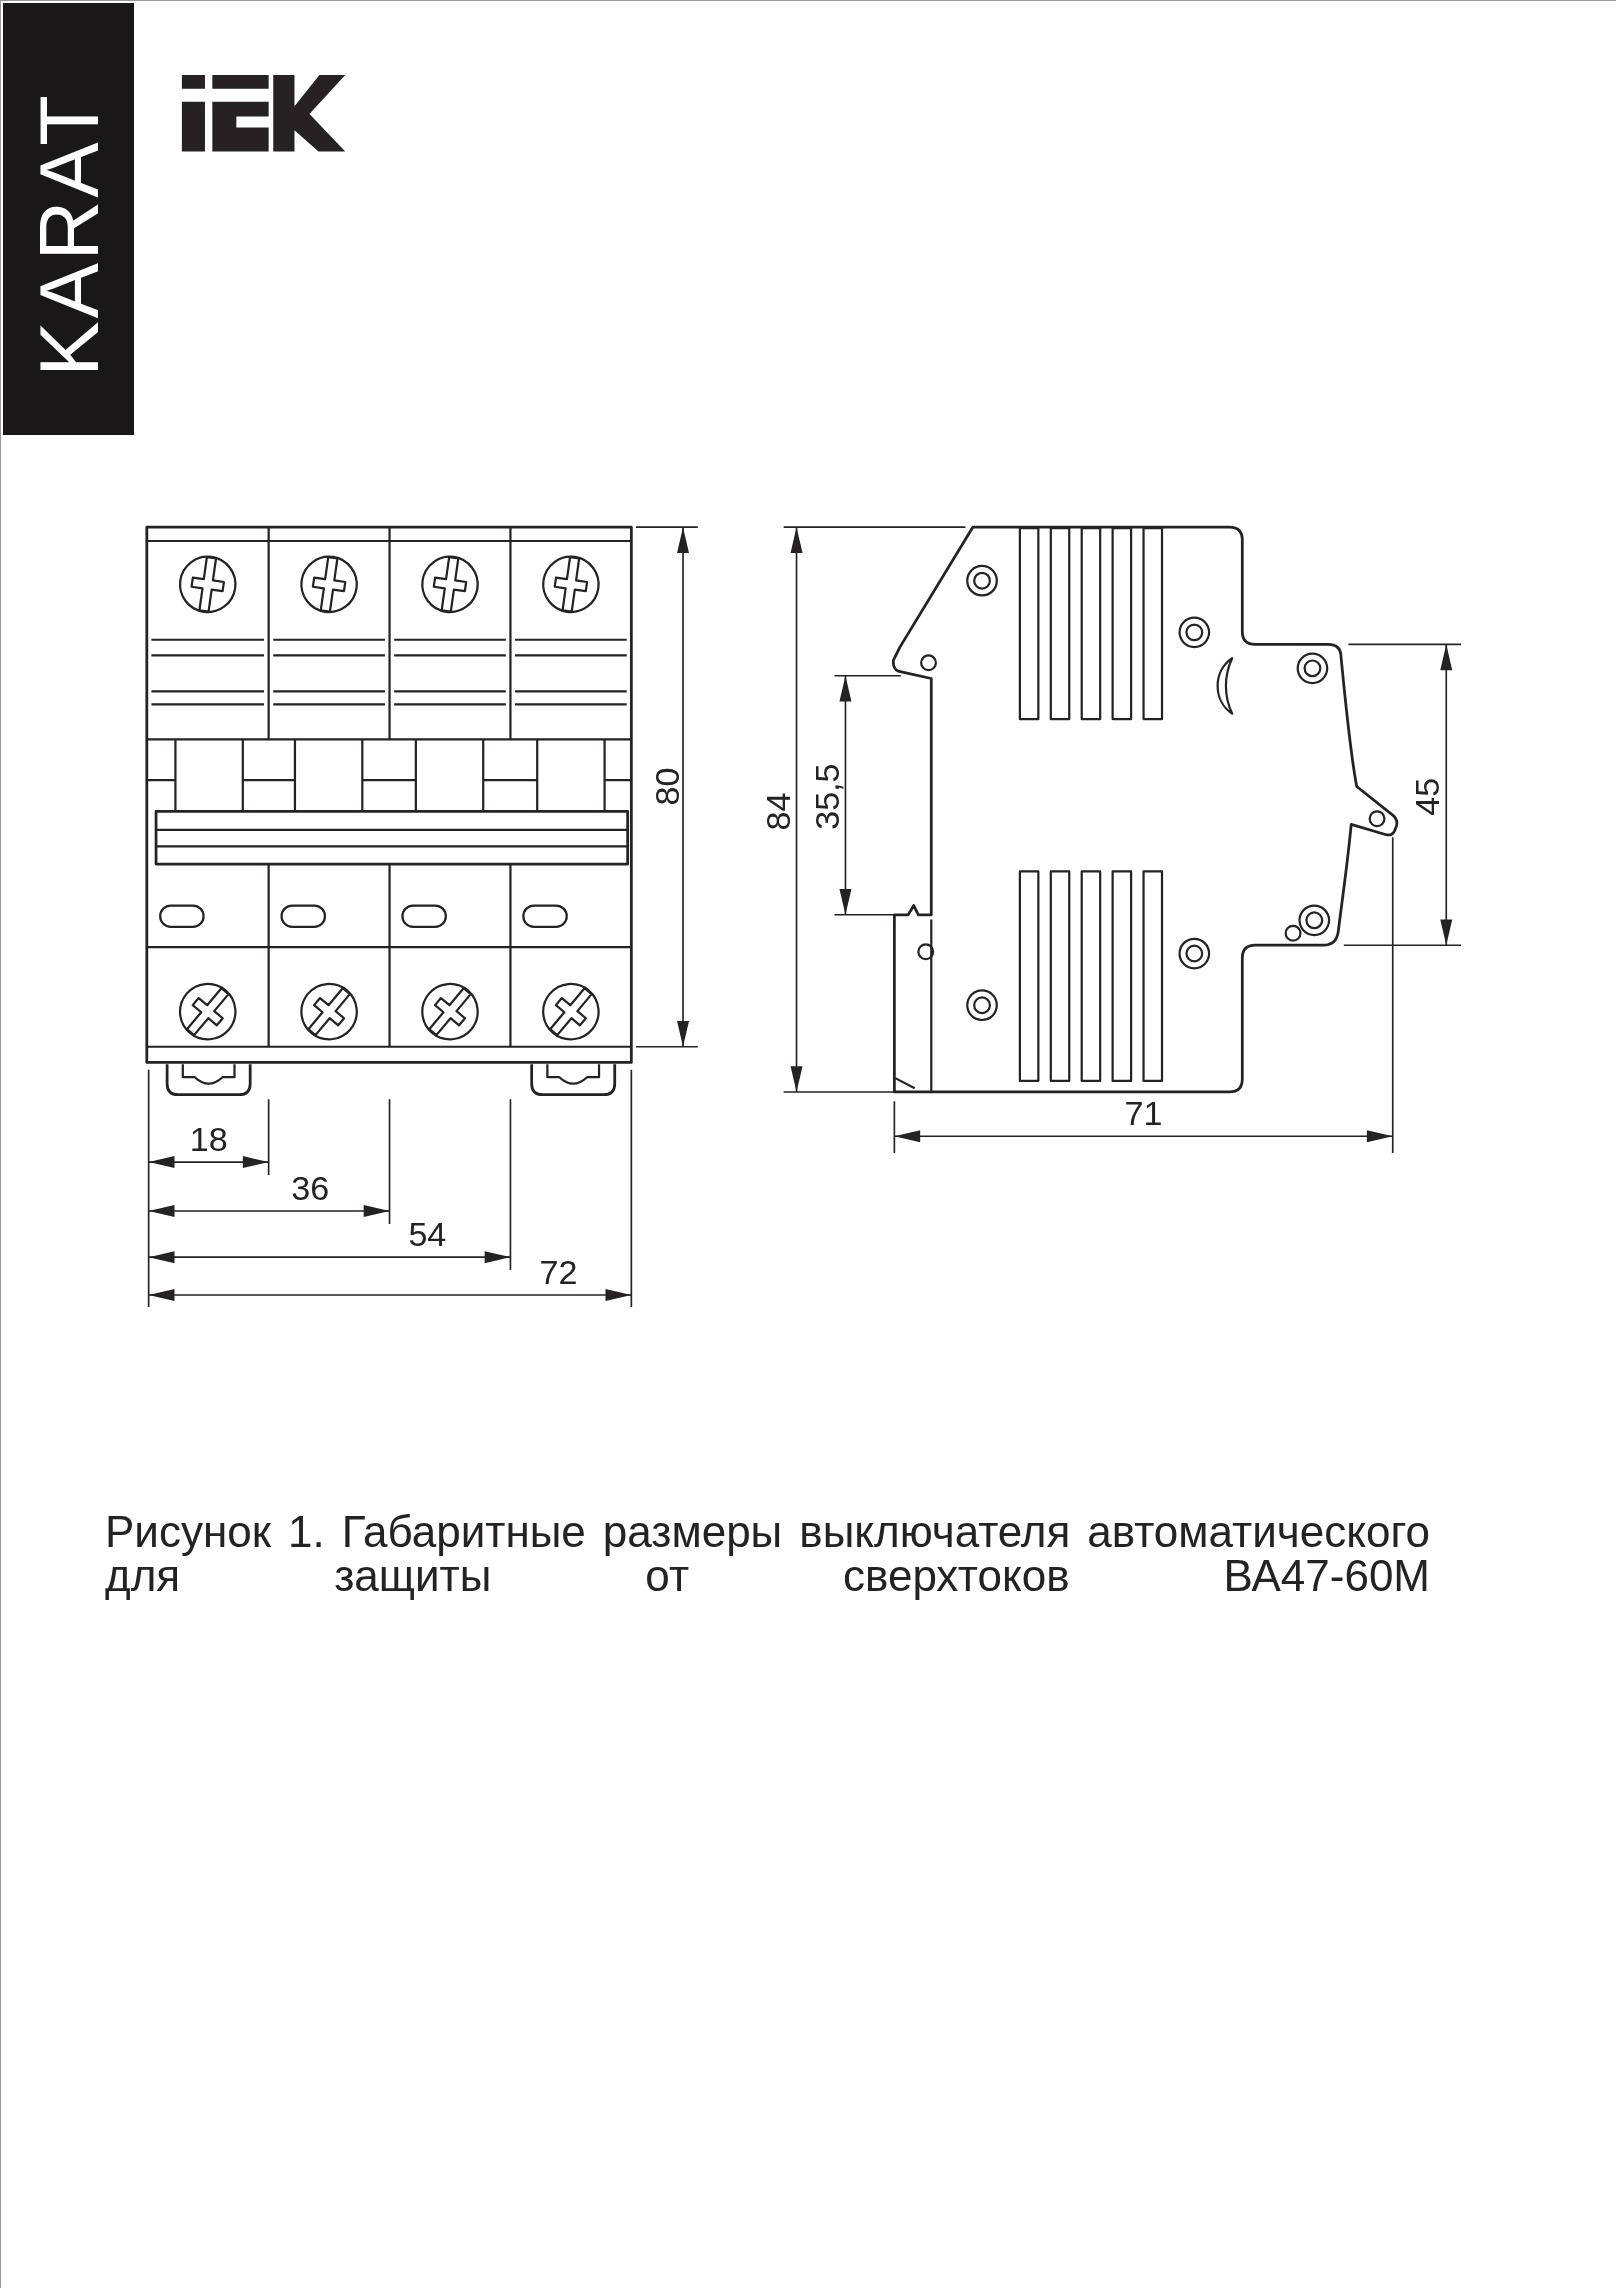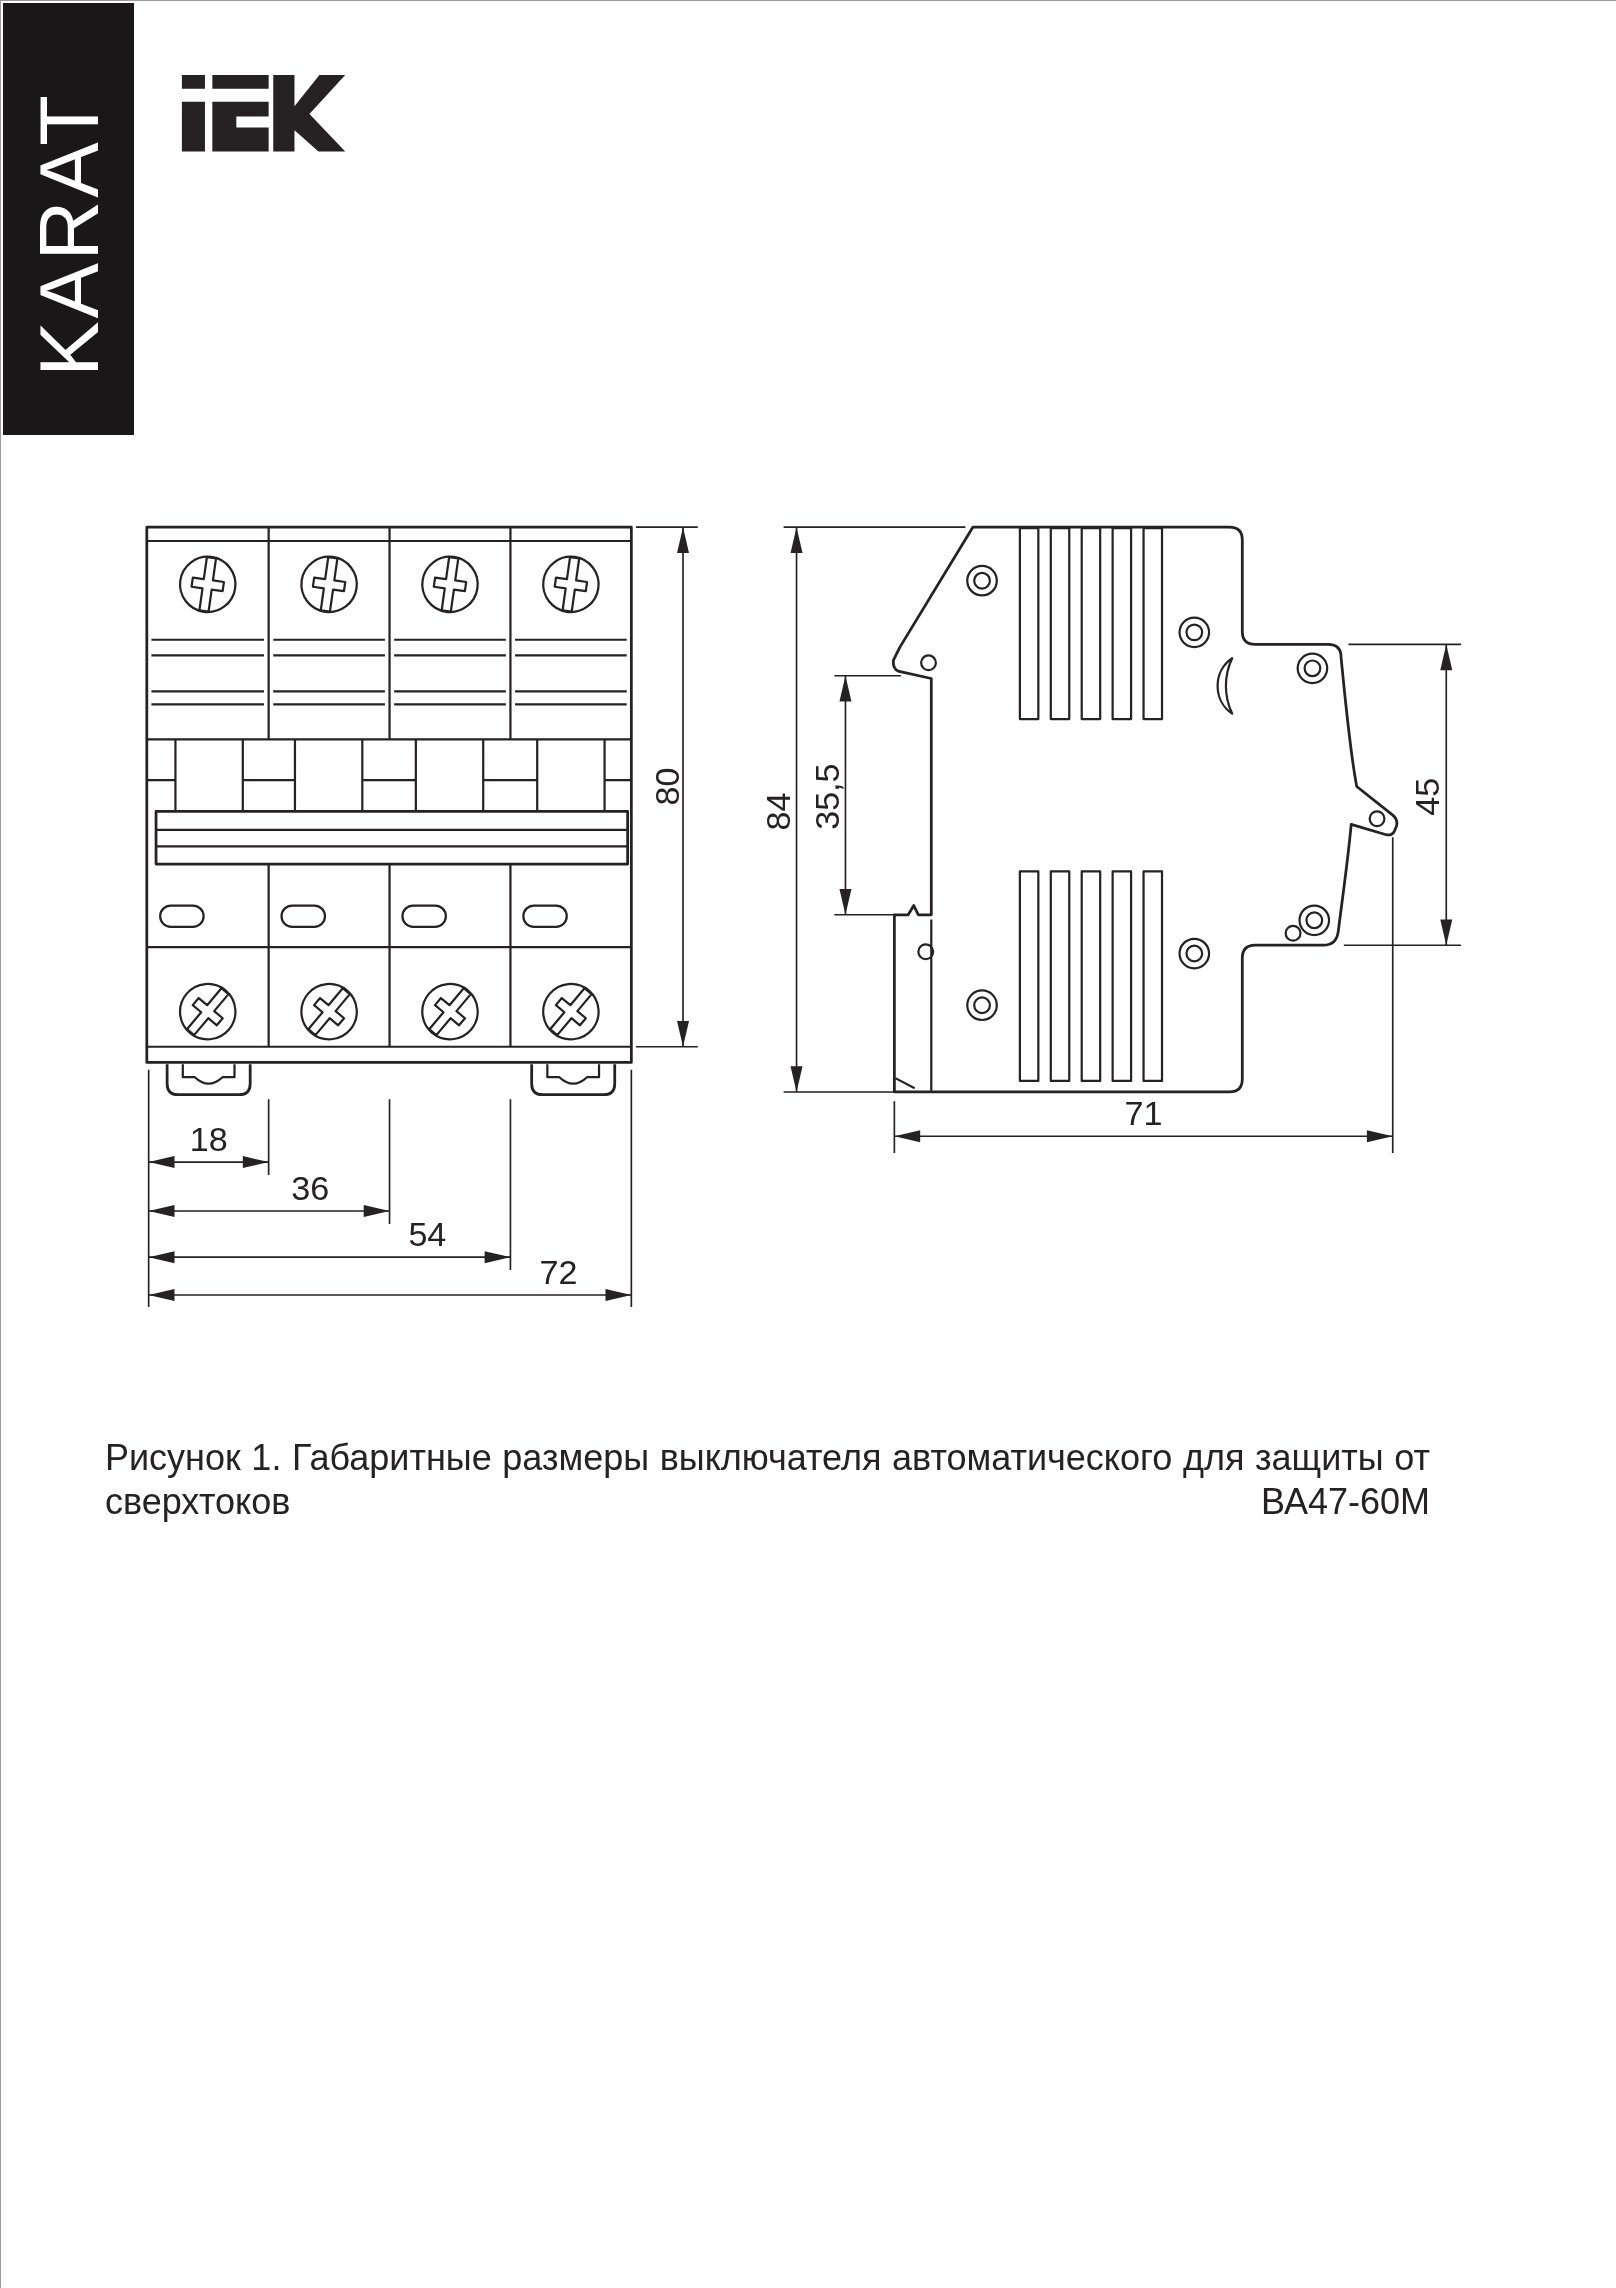--- a/index.html
+++ b/index.html
@@ -14,22 +14,22 @@
   }
   .banner{position:absolute;left:1.8px;top:1.8px;width:131px;height:432px;background:var(--banner_bg,#1a1718);}
   .banner-text{
     position:absolute;left:-78px;top:187px;width:288px;height:89px;
     transform:rotate(-90deg);
     color:#fff;font-size:83px;line-height:89px;letter-spacing:2.8px;
     text-align:center;white-space:nowrap;
   }
   .drawing{position:absolute;left:0;top:0;width:1616px;height:2289px;}
   .caption{
-    position:absolute;left:104px;top:1435px;width:1325px;height:44px;
-    font-size:36px;line-height:44px;color:var(--ink,#262123);
+    position:absolute;left:104px;top:1509px;width:1325px;height:44px;
+    font-size:44px;line-height:44px;color:var(--ink,#262123);
     text-align:justify;text-align-last:justify;white-space:normal;
   }
   
   .o3{fill:none;stroke:var(--ink,#262123);stroke-width:3;stroke-linejoin:round;stroke-linecap:butt;}
   .o2{fill:none;stroke:var(--ink,#262123);stroke-width:2.4;stroke-linejoin:round;}
   .wf2{fill:#fff;stroke:var(--ink,#262123);stroke-width:2.4;stroke-linejoin:round;}
   .ext{fill:none;stroke:var(--ink,#262123);stroke-width:1.8;}
   .dim{fill:none;stroke:var(--ink,#262123);stroke-width:1.8;marker-start:url(#as);marker-end:url(#ae);}
   .dtx{font-family:"Liberation Sans",sans-serif;font-size:37px;fill:var(--ink,#262123);}
   .blk{fill:var(--ink,#262123);stroke:none;}

